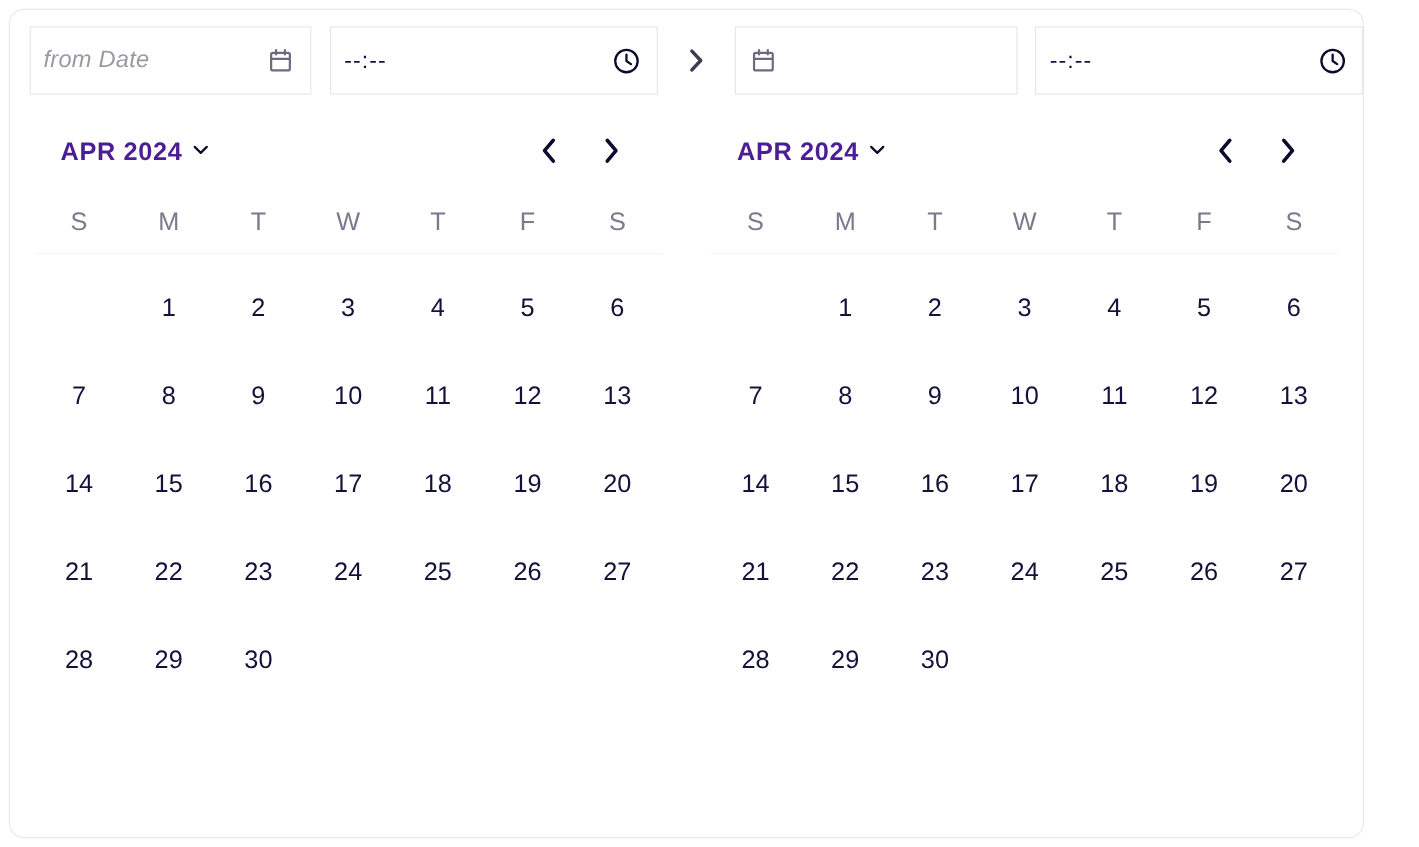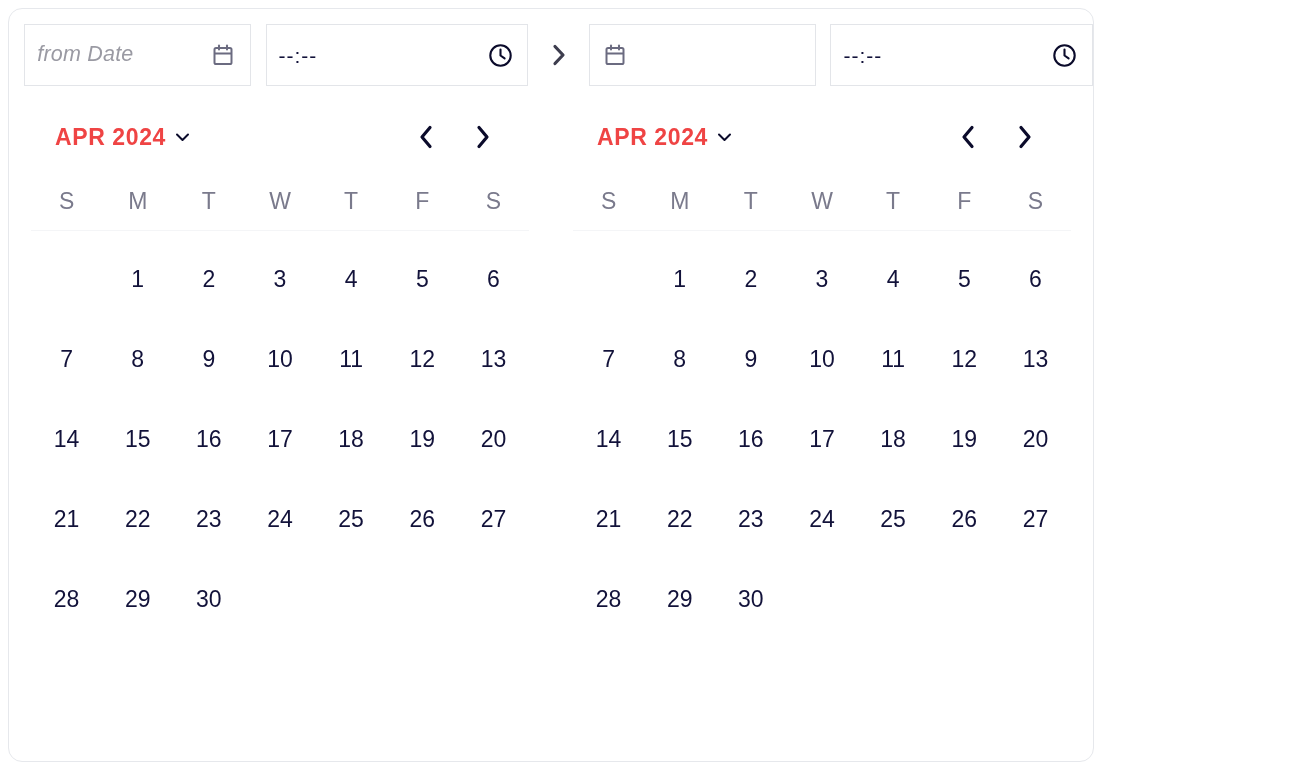--- a/index.html
+++ b/index.html
@@ -9,21 +9,21 @@
     height: 770px;
     background: #ffffff;
     font-family: "Liberation Sans", sans-serif;
     overflow: hidden;
   }
 
   .picker-card {
     position: absolute;
     left: 8px;
     top: 8px;
-    width: 1086px;
+    width: 1232px;
     height: 754px;
     background: #ffffff;
     border: 1px solid #e6e8ec;
     border-radius: 14px;
     overflow: hidden;
   }
 
   
   .input-row {
     position: absolute;
@@ -119,21 +119,21 @@
   .cal-title {
     display: flex;
     align-items: center;
     gap: 9px;
     cursor: pointer;
   }
 
   .cal-title-label {
     font-size: 23px;
     font-weight: bold;
-    color: #ef4444;
+    color: #4c1d95;
     letter-spacing: 0.6px;
   }
 
   .cal-nav {
     display: flex;
     align-items: center;
     gap: 30px;
     padding-right: 28px;
   }
 

